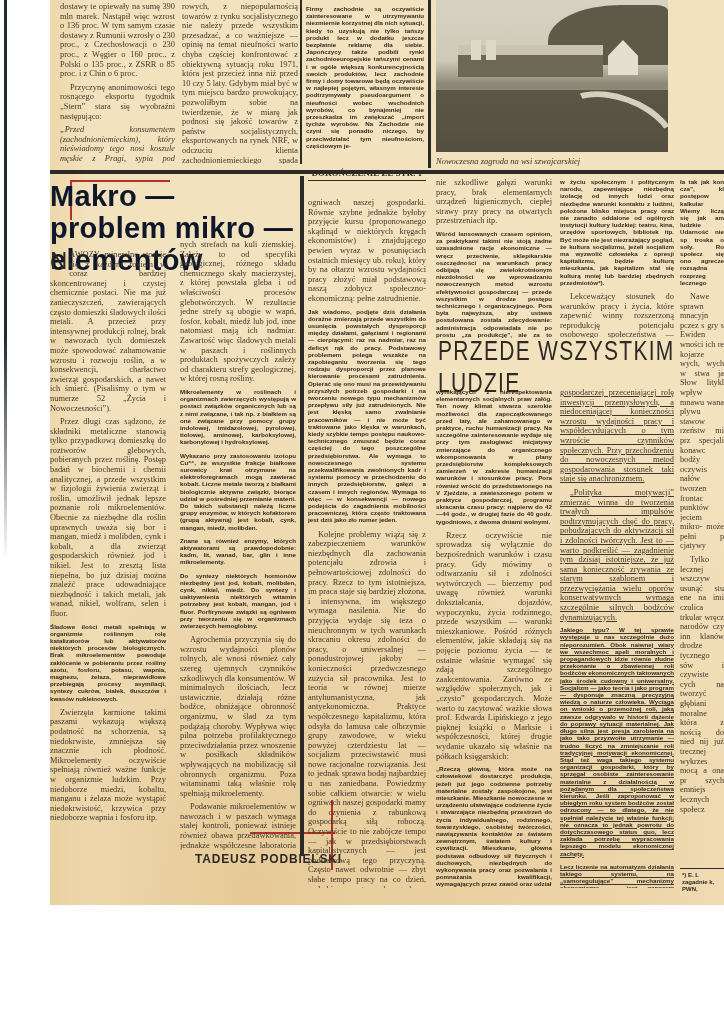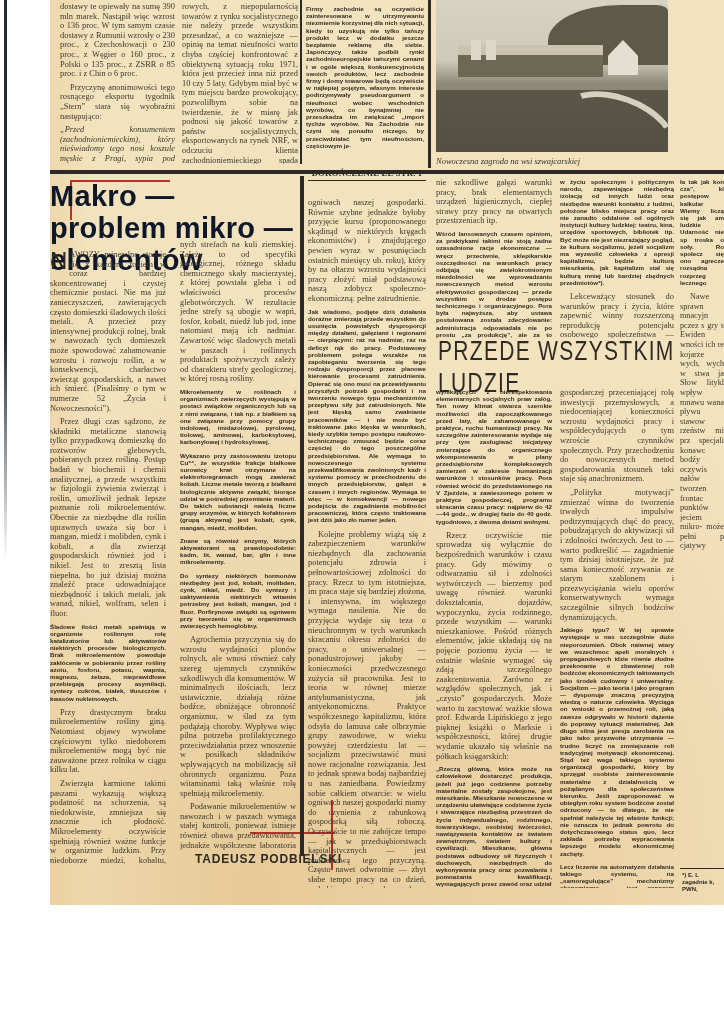--- a/index.html
+++ b/index.html
@@ -76,21 +76,20 @@
   <div class="redline-v" style="left:20px; top:180px; height:40px;"></div>
   <div class="redline-v" style="left:281px; top:800px; height:70px;"></div>
   <div class="redline-h" style="left:200px; top:832px; width:85px;"></div>
 
   <div class="headline" style="left:0px; top:180px; width:245px; padding-left:0;">Makro — problem mikro — elementów</div>
 
   <div class="col" style="left:0px; top:250px; width:116px; height:615px;">
     <p style="text-indent:0"><span class="dropcap">N</span><span>AWOZY mineralne stosuje się z każdym rokiem w coraz bardziej skoncentrowanej i czystej chemicznie postaci. Nie ma już zanieczyszczeń, zawierających często domieszki śladowych ilości metali. A przecież przy intensywnej produkcji rolnej, brak w nawozach tych domieszek może spowodować zahamowanie wzrostu i rozwoju roślin, a w konsekwencji, charłactwo zwierząt gospodarskich, a nawet ich śmierć. (Pisaliśmy o tym w numerze 52 „Życia i Nowoczesności”).</span></p>
     <p>Przez długi czas sądzono, że składniki metaliczne stanowią tylko przypadkową domieszkę do roztworów glebowych, pobieranych przez roślinę. Postęp badań w biochemii i chemii analitycznej, a przede wszystkim w fizjologii żywienia zwierząt i roślin, umożliwił jednak lepsze poznanie roli mikroelementów. Obecnie za niezbędne dla roślin uprawnych uważa się bor i mangan, miedź i molibden, cynk i kobalt, a dla zwierząt gospodarskich również jod i nikiel. Jest to zresztą lista niepełna, bo już dzisiaj można znaleźć prace udowadniające niezbędność i takich metali, jak wanad, nikiel, wolfram, selen i fluor.</p>
     <div class="small">Śladowe ilości metali spełniają w organizmie roślinnym rolę katalizatorów lub aktywatorów niektórych procesów biologicznych. Brak mikroelementów powoduje zakłócenie w pobieraniu przez rośliny azotu, fosforu, potasu, wapnia, magnezu, żelaza, nieprawidłowe przebiegają procesy asymilacji, syntezy cukrów, białek, tłuszczów i kwasów nukleinowych.</div>
-    <p>Przy drastycznym braku mikroelementów rośliny giną. Natomiast objawy wywołane częściowym tylko niedoborem mikroelementów mogą być nie zauważone przez rolnika w ciągu kilku lat.</p>
     <p>Zwierzęta karmione takimi paszami wykazują większą podatność na schorzenia, są niedokrwiste, zmniejsza się znacznie ich płodność. Mikroelementy oczywiście spełniają również ważne funkcje w organizmie ludzkim. Przy niedoborze miedzi, kobaltu, manganu i żelaza może wystąpić niedokrwistość, krzywica przy niedoborze wapnia i fosforu itp.</p>
 
   </div>
 
   <div class="col" style="left:130px; top:240px; width:116px; height:610px;">
     <p style="text-indent:0">nych strefach na kuli ziemskiej. Zależy to od specyfiki geologicznej, różnego składu chemicznego skały macierzystej, z której powstała gleba i od właściwości procesów glebotwórczych. W rezultacie jedne strefy są ubogie w wapń, fosfor, kobalt, miedź lub jod, inne natomiast mają ich nadmiar. Zawartość więc śladowych metali w paszach i roślinnych produktach spożywczych zależy od charakteru strefy geologicznej, w której rosną rośliny.</p>
     <div class="small">Mikroelementy w roślinach i organizmach zwierzęcych występują w postaci związków organicznych lub są z nimi związane, i tak np. z białkiem są one związane przy pomocy grupy indolowej, imidazolowej, pyrolowej, tiolowej, aminowej, karboksylowej, karbonylowej i hydroksylowej.</div>
     <div class="small">Wykazano przy zastosowaniu izotopu Cu⁶⁴, że wszystkie frakcje białkowe surowicy krwi otrzymane na elektroforegramach mogą zawierać kobalt. Liczne metale tworzą z białkami biologicznie aktywne związki, biorące udział w pośredniej przemianie materii. Do takich substancji należą liczne grupy enzymów, w których kofaktorem (grupą aktywną) jest kobalt, cynk, mangan, miedź, molibden.</div>
     <div class="small">Znane są również enzymy, których aktywatorami są prawdopodobnie: kadm, lit, wanad, bar, glin i inne mikroelementy.</div>
     <div class="small">Do syntezy niektórych hormonów niezbędny jest jod, kobalt, molibden, cynk, nikiel, miedź. Do syntezy i uaktywnienia niektórych witamin potrzebny jest kobalt, mangan, jod i fluor. Porfirynowe związki są ogniwem przy tworzeniu się w organizmach zwierzęcych hemoglobiny.</div>
@@ -121,27 +120,28 @@
   </div>
 
   <div class="headline2" style="left:388px; top:334px; width:240px;">PRZEDE WSZYSTKIM LUDZIE</div>
 
   <div class="col" style="left:386px; top:388px; width:116px; height:500px;">
     <div class="small" style="margin-top:0">wynikających z nierespektowania elementarnych socjalnych praw załóg. Ten nowy klimat stwarza szerokie możliwości dla zapoczątkowanego przed laty, ale zahamowanego w praktyce, ruchu humanizacji pracy. Na szczególne zainteresowanie wydaje się przy tym zasługiwać inicjatywy zmierzające do organicznego wkomponowania w plany przedsiębiorstw kompleksowych zamierzeń w zakresie humanizacji warunków i stosunków pracy. Pora również wrócić do przedstawionego na V Zjeździe, a zawieszonego potem w praktyce gospodarczej, programu skracania czasu pracy: najpierw do 42—44 godz., w drugiej fazie do 40 godz. tygodniowo, z dwoma dniami wolnymi.</div>
     <p>Rzecz oczywiście nie sprowadza się wyłącznie do bezpośrednich warunków i czasu pracy. Gdy mówimy o odtwarzaniu sił i zdolności wytwórczych — bierzemy pod uwagę również warunki dokształcania, dojazdów, wypoczynku, życia rodzinnego, przede wszystkim — warunki mieszkaniowe. Pośród różnych elementów, jakie składają się na pojęcie poziomu życia — te ostatnie właśnie wymagać się zdają szczególnego zaakcentowania. Zarówno ze względów społecznych, jak i „czysto” gospodarczych. Może warto tu zacytować ważkie słowa prof. Edwarda Lipińskiego z jego pięknej książki o Marksie i współczesności, której drugie wydanie ukazało się właśnie na półkach księgarskich:</p>
     <div class="small">„Rzeczą główną, która może na człowiekowi dostarczyć produkcja, jeżeli już jego codzienne potrzeby materialne zostały zaspokojone, jest mieszkanie. Mieszkanie nowoczesne w urządzeniu ułatwiające codzienne życie i stwarzające niezbędną przestrzeń do życia indywidualnego, rodzinnego, towarzyskiego, osobistej twórczości, nawiązywania kontaktów ze światem zewnętrznym, światem kultury i cywilizacji. Mieszkanie, główna podstawa odbudowy sił fizycznych i duchowych, niezbędnych do wykonywania pracy oraz pozwalania i pomnażania kwalifikacji, wymagających przez zawód oraz udział</div>
   </div>
 
-  <div class="col" style="left:510px; top:388px; width:114px; height:500px;">
+  <div class="col" style="left:510px; top:388px; width:114px; height:500px;text-decoration:underline;">
     <p style="text-indent:0">gospodarczej przeceniającej rolę inwestycji przemysłowych, a niedoceniającej konieczności wzrostu wydajności pracy i współdecydujących o tym wzroście czynników społecznych. Przy przechodzeniu do nowoczesnych metod gospodarowania stosunek taki staje się anachronizmem.</p>
     <p>„Polityka motywacji” zmierzać winna do tworzenia trwałych impulsów podtrzymujących chęć do pracy, pobudzających do aktywizacji sił i zdolności twórczych. Jest to — warto podkreślić — zagadnienie tym dzisiaj istotniejsze, że już sama konieczność zrywania ze starym szablonem i przezwyciężania wielu oporów konserwatywnych wymaga szczególnie silnych bodźców dynamizujących.</p>
     <div class="small">Jakiego typu? W tej sprawie występuje u nas szczególnie dużo nieporozumień. Obok naiwnej wiary we wszechmoc apeli moralnych i propagandowych idzie równie złudne przekonanie o zbawiennej roli bodźców ekonomicznych taktowanych jako środek cudowny i uniwersalny. Socjalizm — jako teoria i jako program — dysponuje znaczną precyzyjną wiedzą o naturze człowieka. Wyciąga on wnioski o przemożnej roli, jaką zawsze odgrywało w historii dążenie do poprawy sytuacji materialnej. Jak długo silna jest presja zarobienia na jako tako przyzwoite utrzymanie — trudno liczyć na zmniejszanie roli tradycyjnej motywacji ekonomicznej. Stąd też waga takiego systemu organizacji gospodarki, który by sprzęgał osobiste zainteresowanie materialne z działalnością w pożądanym dla społeczeństwa kierunku. Jeśli zaproponować w ubiegłym roku system bodźców został odrzucony — to dlatego, że nie spełniał należycie tej właśnie funkcji; nie oznacza to jednak powrotu do dotychczasowego status quo, lecz zakłada potrzebę wypracowania lepszego modelu ekonomicznej zachęty.</div>
     <div class="small">Lecz liczenie na automatyzm działania takiego systemu, na „samoregulujące” mechanizmy ekonomiczne — jest wyrazem ubóstwa bądź ubogiej wyobraźni. Żadna bodaj z koncepcji ekonomii mieszczańskiej nie przeszy-</div>
   </div>
 
   <div class="col" style="left:630px; top:178px; width:44px; height:700px; font-size:8.2px;">
     <div class="small" style="margin-top:0">ła tak jak kon cza”, kl postępow kalkular Wiemy liczą się jak am ludzkie Udarność nie sp troska o soły. Ro społecz się ono agrecze rozsądna rozprzeg lecznego</div>
     <p>Nawe sprawn mnacyjn pczez s gry s Ewiden wności ich re kojarze wych, wych w stwa ja Słow litykl wpływ mnawu wana plywu stawow rzeństw mi prz specjali konawc bodźy oczywis nałów tworzen frontac punktów jeciem mikro- może pełni p cjatywy</p>
+    <p>Tylko lecznej wszczyw usunąć stu ene na imi czulica trkular wręcz narodów czy inn klanów drodze tycznego sów i czywiste cych na tworzyć głębiani moralne która z nością do nied nij już trecznej wykrzes mocą a ona pr szych emniejs lecznych społecz</p>
   </div>
 
   <div class="rule-h" style="left:630px; top:868px; width:44px; height:1px;"></div>
   <div class="footnote" style="left:632px; top:872px;">*) E. L zagadnie k, PWN,</div>
 </div>
 
 </body></html>

